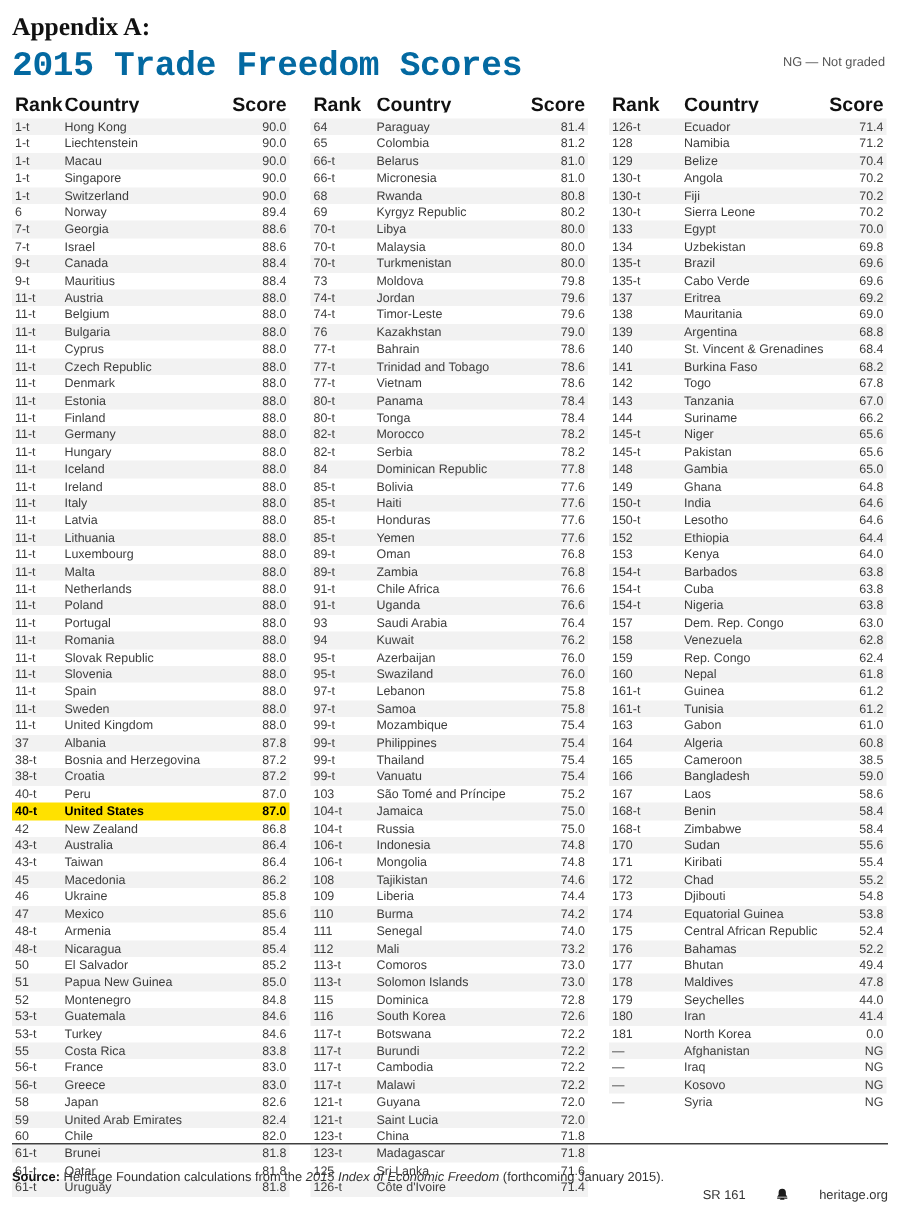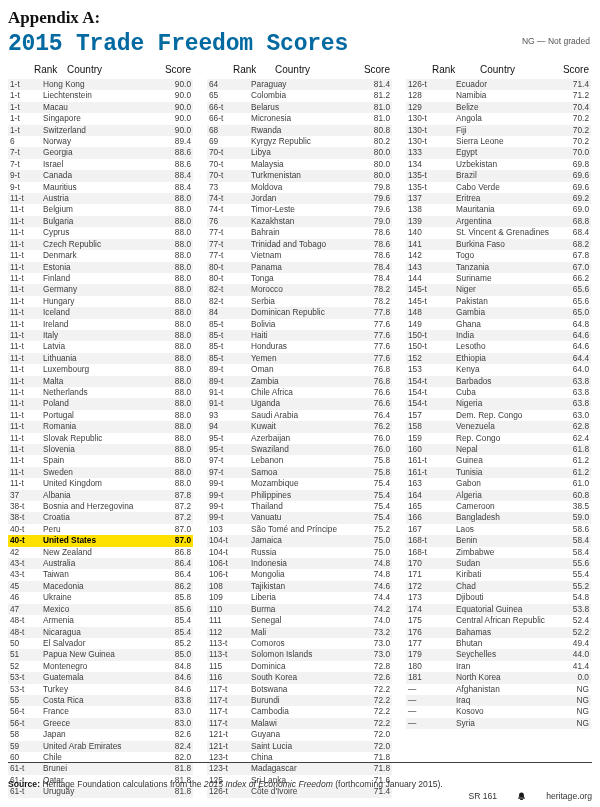--- a/index.html
+++ b/index.html
@@ -14,22 +14,22 @@
   }
   .doc-title{
     font-family:Liberation Mono, monospace;
     font-weight:bold;font-size:23px;color:#0369a1;margin:0 0 2px 0;letter-spacing:-0.2px;
   }
   .ng-note{
     position:absolute;top:36px;right:10px;font-size:8.5px;color:#555;margin-left:44px;
   }
   .tablewrap{display:flex;gap:14px;margin-top:6px;}
   .tcol{width:185px;flex:0 0 185px;}
-  .thead{display:flex;font-weight:normal;color:#111;font-size:10px;
-    padding:2px 2px 4px 2px;line-height:10px;margin-left:24px;}
+  .thead{display:flex;font-weight:bold;color:#111;font-size:13px;
+    padding:2px 2px 4px 2px;line-height:10px;}
   .row{display:flex;line-height:11.4px;font-size:8.3px;padding:0 2px;}
   .rank{flex:0 0 auto;}
   .tcol:nth-child(1) .rank{width:33px;}
   .tcol:nth-child(2) .rank{width:42px;}
   .tcol:nth-child(3) .rank{width:48px;}
   .country{flex:1 1 auto;overflow:hidden;white-space:nowrap;}
   .score{flex:0 0 auto;text-align:right;min-width:24px;}
   .rows .row:nth-child(odd){background:#F2F2F2;}
   .rows .row.highlight{background:#FFE100;font-weight:bold;color:#000;}
   .footer{
@@ -955,20 +955,25 @@
             <span class="rank">176</span>
             <span class="country">Bahamas</span>
             <span class="score">52.2</span>
           </div>
           <div class="row">
             <span class="rank">177</span>
             <span class="country">Bhutan</span>
             <span class="score">49.4</span>
           </div>
           <div class="row">
+            <span class="rank">178</span>
+            <span class="country">Maldives</span>
+            <span class="score">47.8</span>
+          </div>
+          <div class="row">
             <span class="rank">179</span>
             <span class="country">Seychelles</span>
             <span class="score">44.0</span>
           </div>
           <div class="row">
             <span class="rank">180</span>
             <span class="country">Iran</span>
             <span class="score">41.4</span>
           </div>
           <div class="row">

